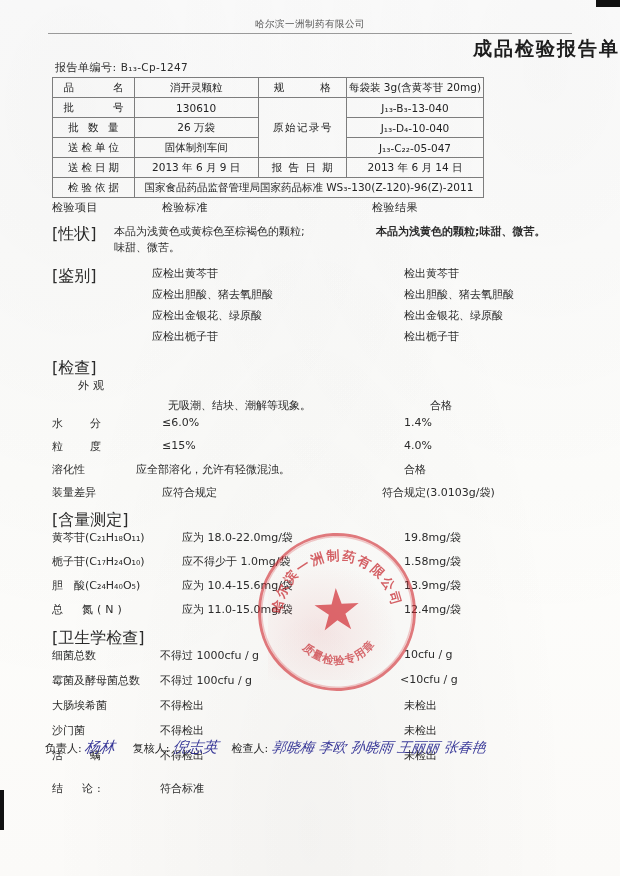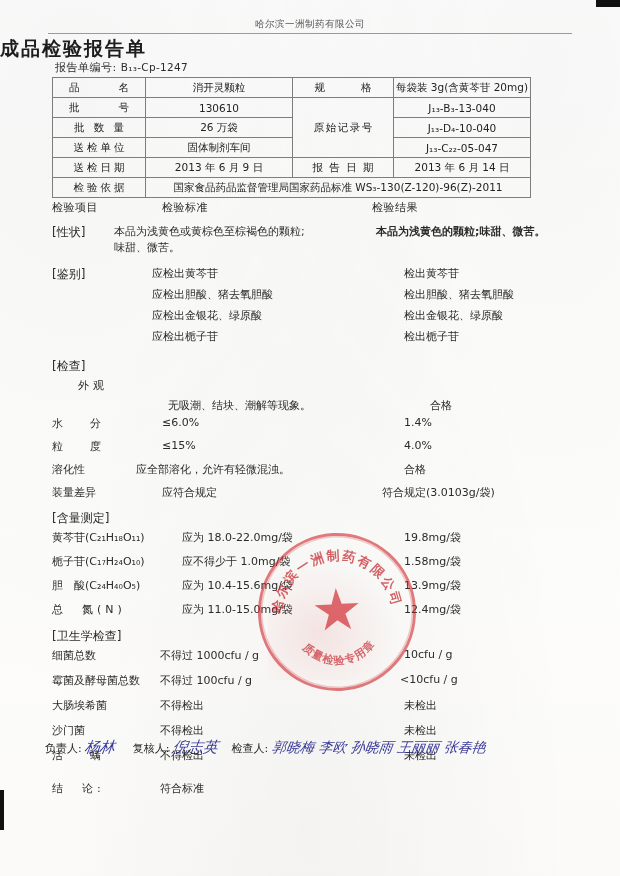--- a/index.html
+++ b/index.html
@@ -32,32 +32,32 @@
     position:absolute;left:0;right:0;top:18px;
     text-align:center;
     font-size:9.5px;letter-spacing:0.5px;color:#555;
   }
   .rule{
     position:absolute;left:48px;right:48px;top:33px;
     border-top:1px solid #9a9a9a;
   }
   .doc-title{
     position:absolute;left:0;right:0;top:36px;
-    text-align:left;
+    text-align:right;
     font-size:19px;font-weight:bold;letter-spacing:2px;color:#1d1d1d;
   }
   .report-no{
     position:absolute;left:55px;top:60px;
     font-size:11px;color:#2b2b2b;letter-spacing:0.5px;
   }
   .report-no .val{font-size:10.5px;letter-spacing:0.3px;}
 
   
   table.info{
-    position:absolute;left:52px;top:77px;width:479px;
+    position:absolute;left:52px;top:77px;width:432px;
     border-collapse:collapse;
     font-size:10.5px;
     color:#232323;
   }
   table.info td{
     border:1px solid #7d7d7d;
     height:19px;
     text-align:center;
     vertical-align:middle;
     padding:0 2px;
@@ -80,21 +80,21 @@
   .colhead .c2{position:absolute;left:110px;top:0;letter-spacing:0.5px;}
   .colhead .c3{position:absolute;left:320px;top:0;letter-spacing:0.5px;}
 
   .sec{position:relative;margin-top:4px;}
   .row{position:relative;min-height:20px;}
   .item{position:absolute;left:0;top:0;white-space:nowrap;}
   .item.sp{letter-spacing:8px;}
   .item.sp2{letter-spacing:4px;}
   .std{position:absolute;top:0;white-space:nowrap;}
   .res{position:absolute;top:0;white-space:nowrap;}
-  .bracket{font-size:12px;}
+  .bracket{font-size:16px;}
 
   
   .seal{
     position:absolute;left:258px;top:533px;
     width:152px;height:152px;border-radius:50%;
     border:3px solid rgba(207,33,40,0.72);
     box-shadow:inset 0 0 0 1.5px rgba(207,33,40,0.28);
     transform:rotate(-3deg);
     opacity:0.82;
     pointer-events:none;

